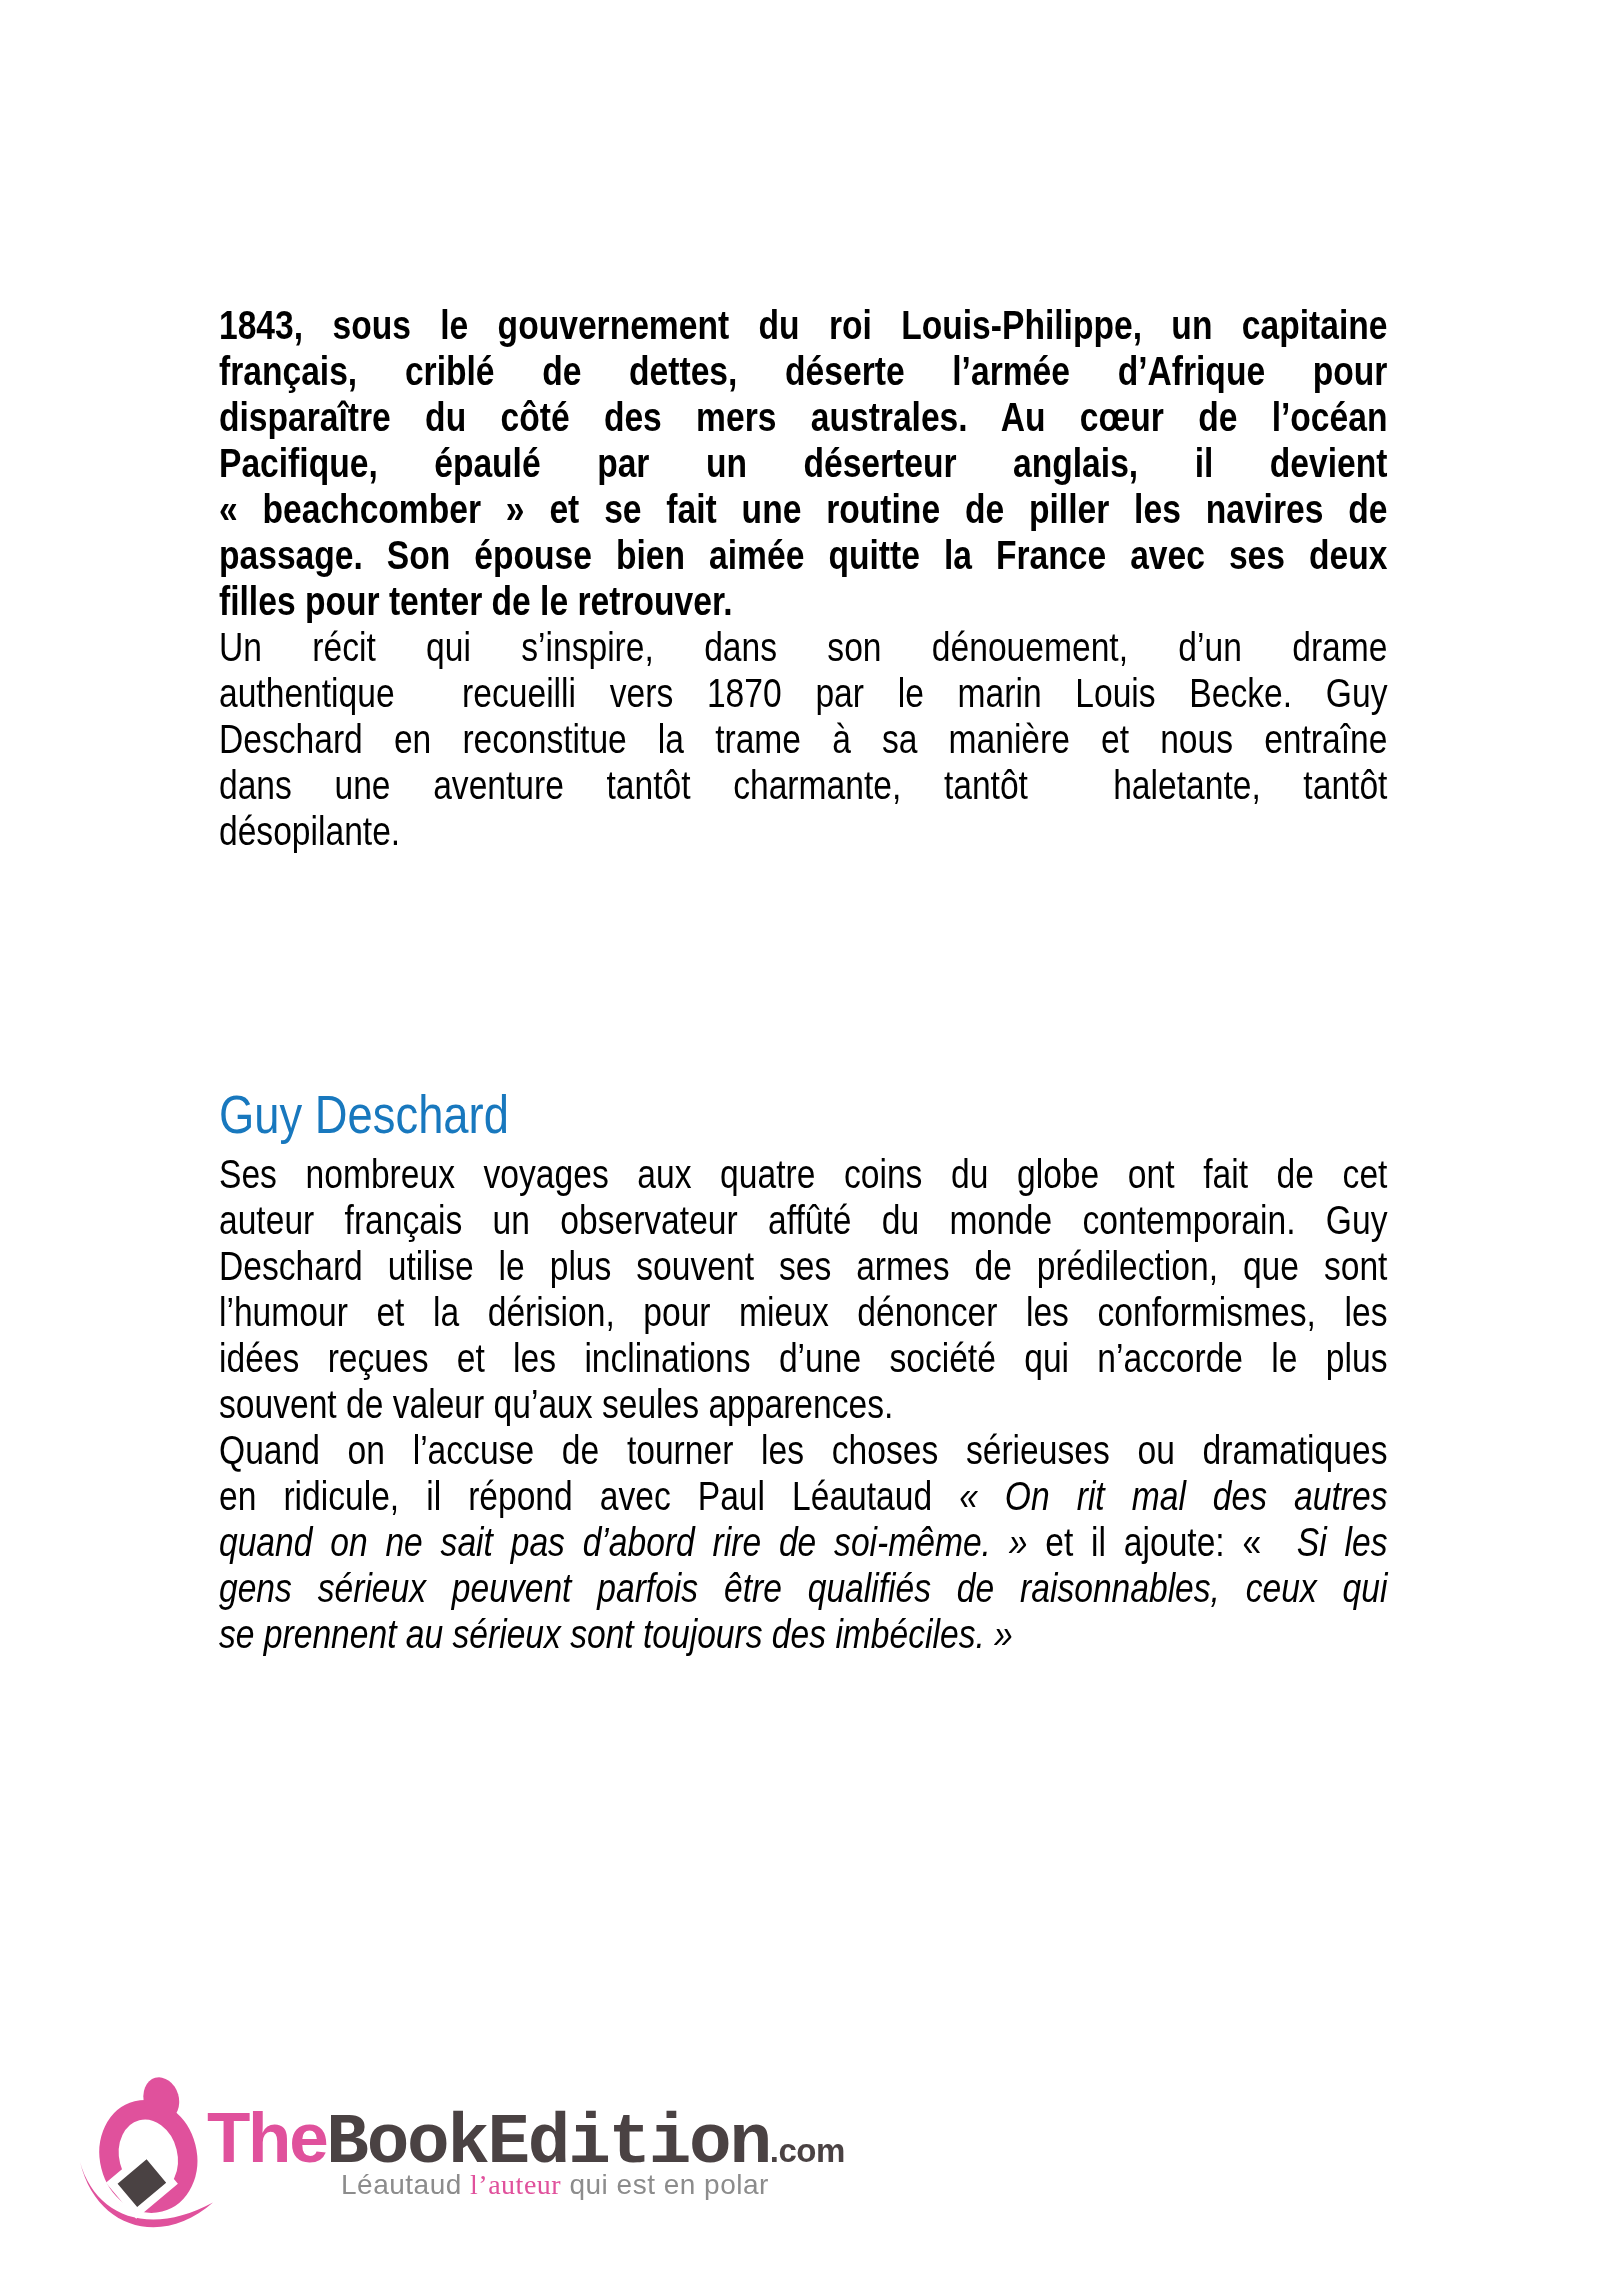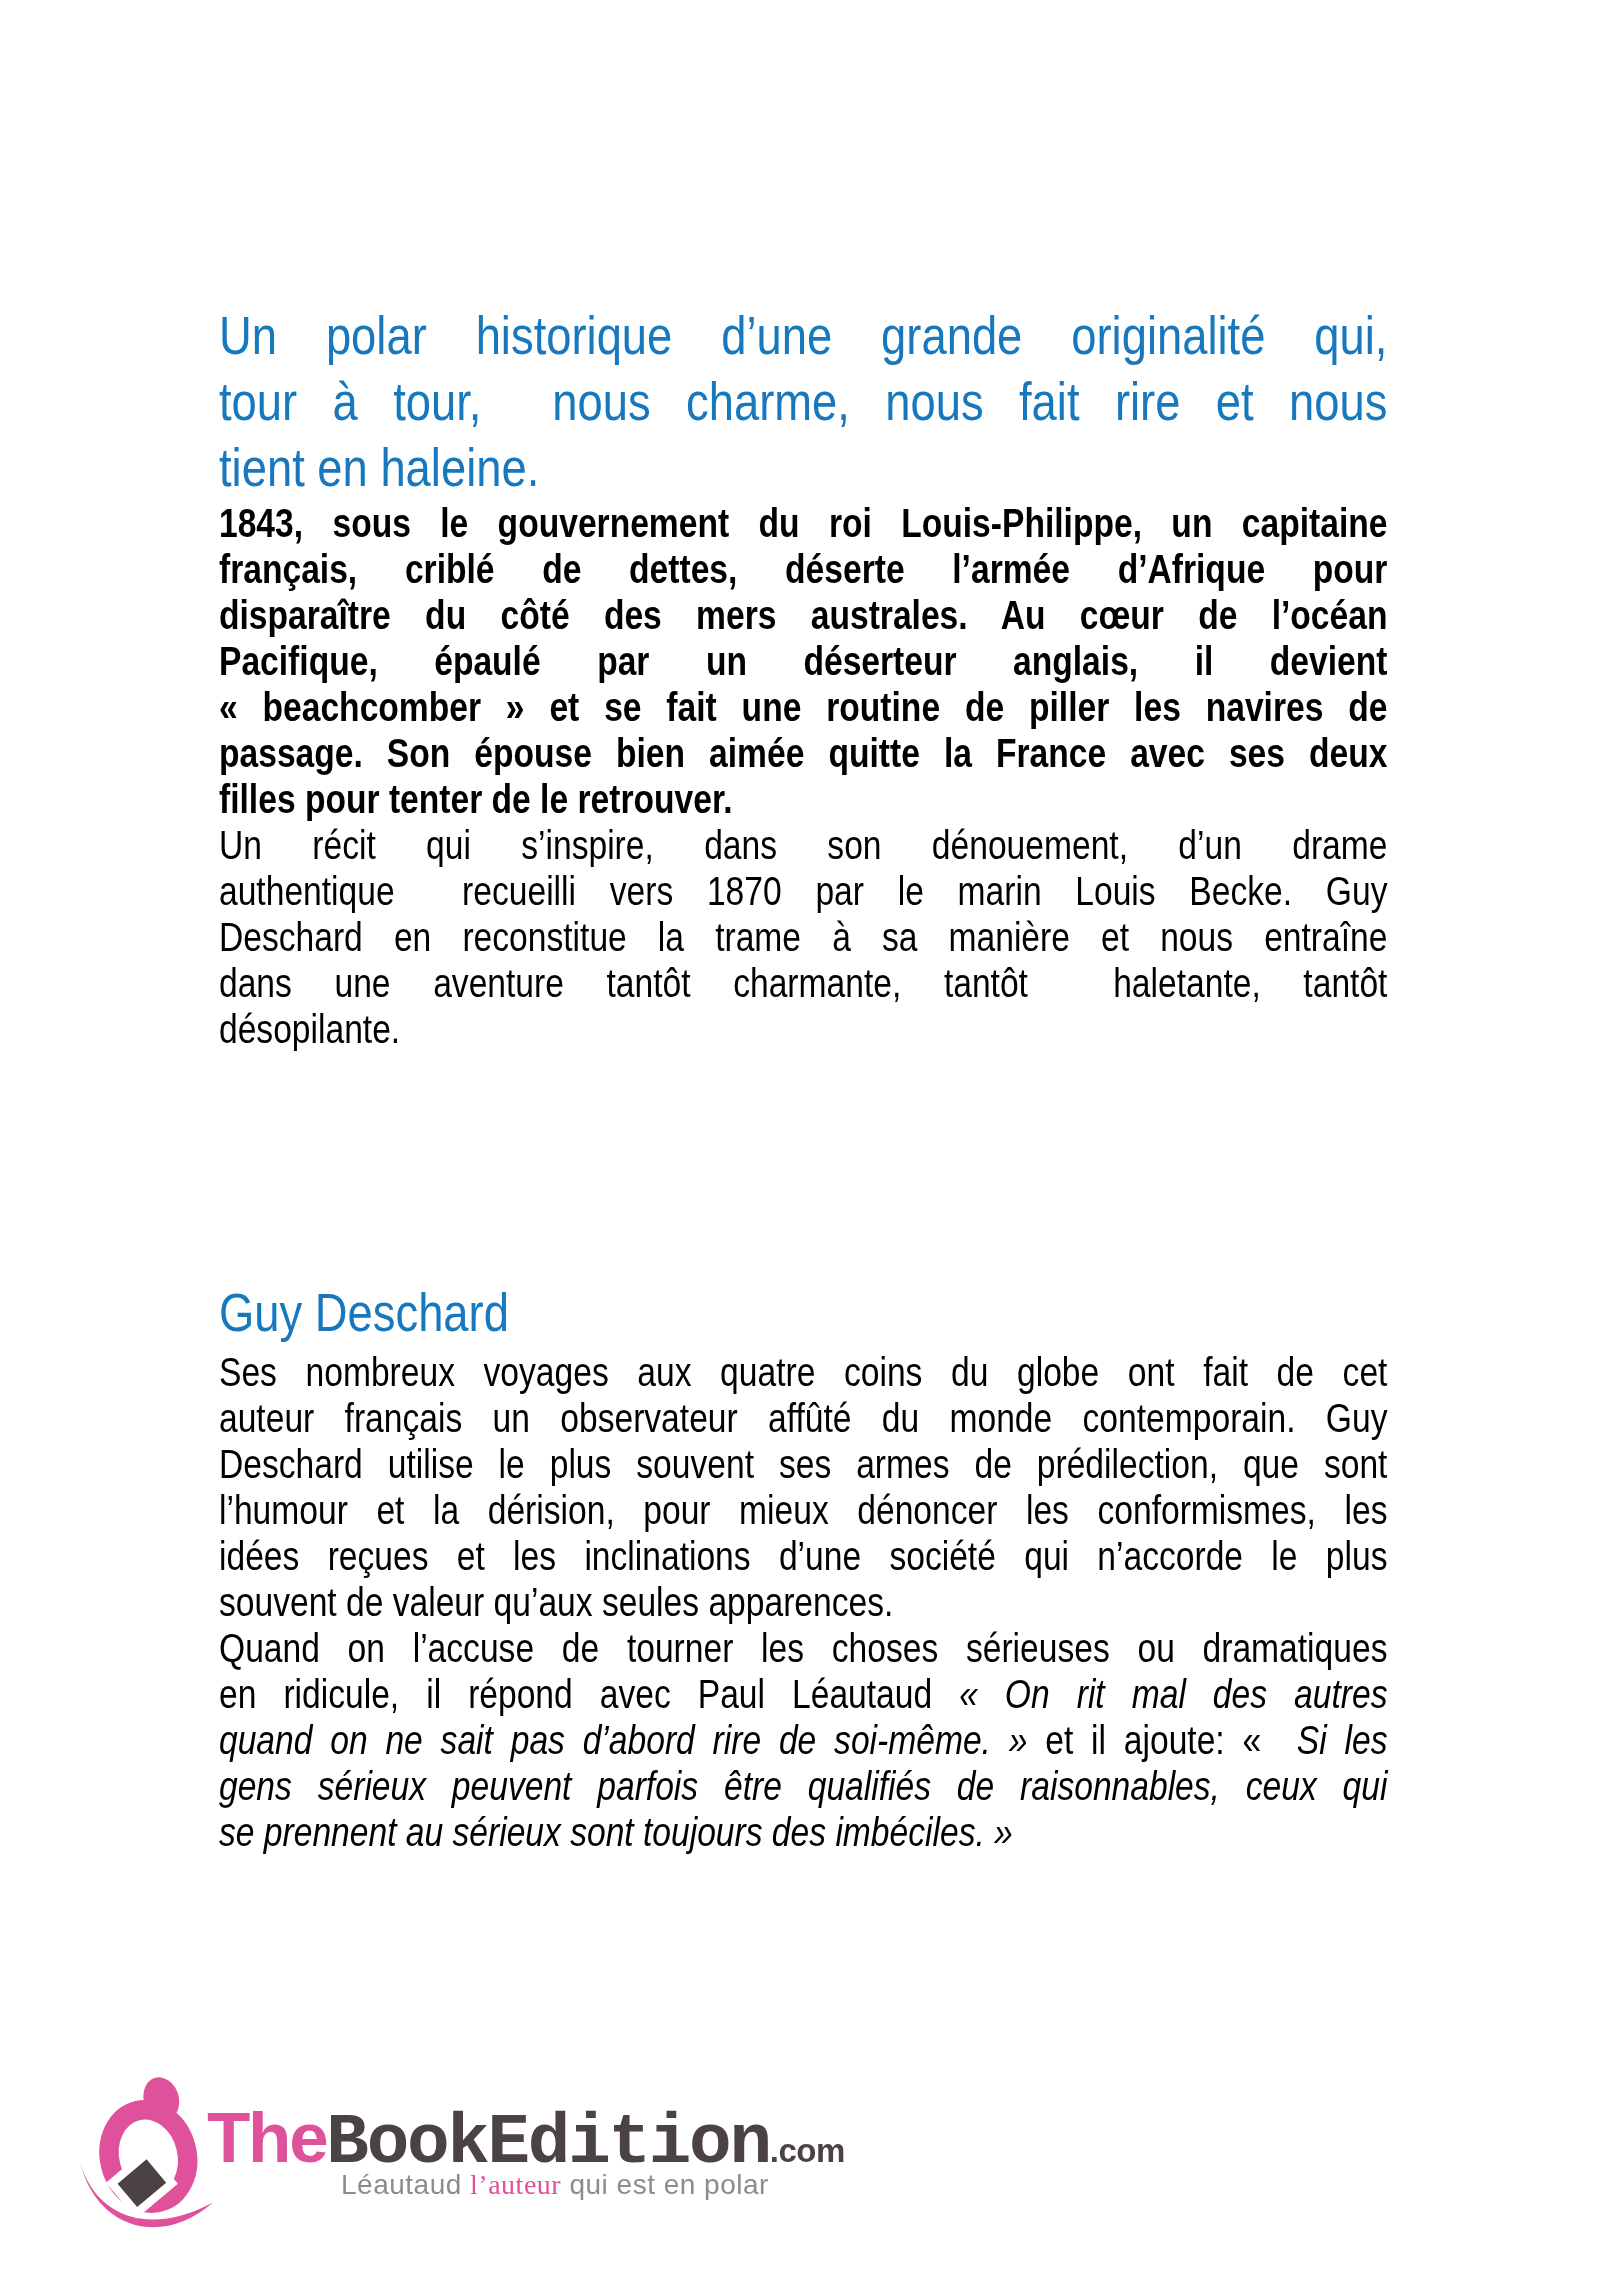--- a/index.html
+++ b/index.html
@@ -95,25 +95,20 @@
   }
   .tagline .accent { color: var(--brand_pink); font-family: Liberation Serif, serif; }
 </style>
 </head>
 <body>
 
 <div class="page">
 
   <div class="content">
 
-    <div class="headline">
-      <div class="tline">Un polar historique d’une grande originalité qui,</div>
-      <div class="tline">tour à tour,&nbsp; nous charme, nous fait rire et nous</div>
-      <div class="tline last">tient en haleine.</div>
-    </div>
 
     <div class="para-bold">
       <div class="tline">1843, sous le gouvernement du roi Louis-Philippe, un capitaine</div>
       <div class="tline">français, criblé de dettes, déserte l’armée d’Afrique pour</div>
       <div class="tline">disparaître du côté des mers australes. Au cœur de l’océan</div>
       <div class="tline">Pacifique, épaulé par un déserteur anglais, il devient</div>
       <div class="tline">« beachcomber » et se fait une routine de piller les navires de</div>
       <div class="tline">passage. Son épouse bien aimée quitte la France avec ses deux</div>
       <div class="tline last">filles pour tenter de le retrouver.</div>
     </div>

